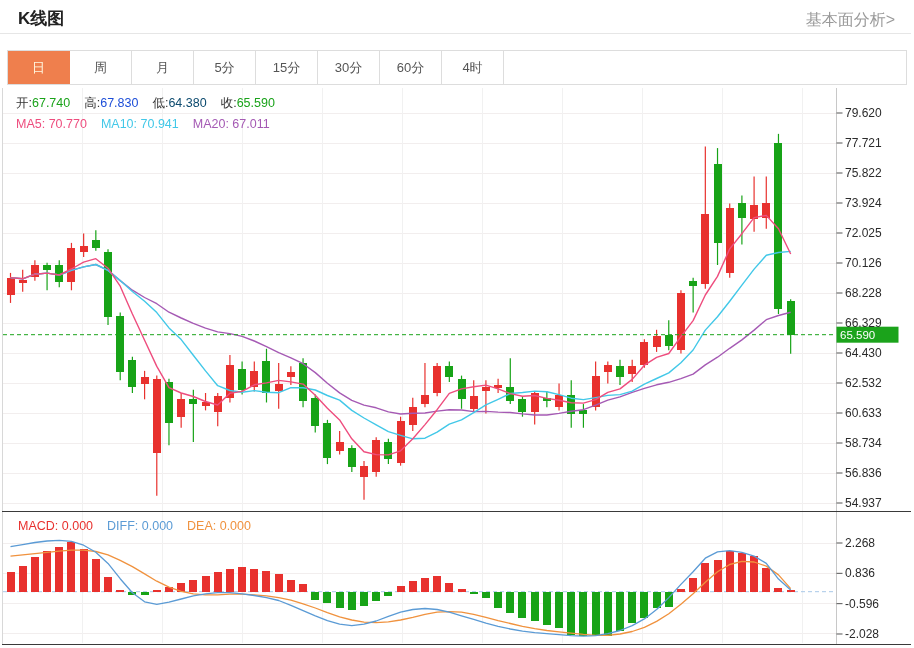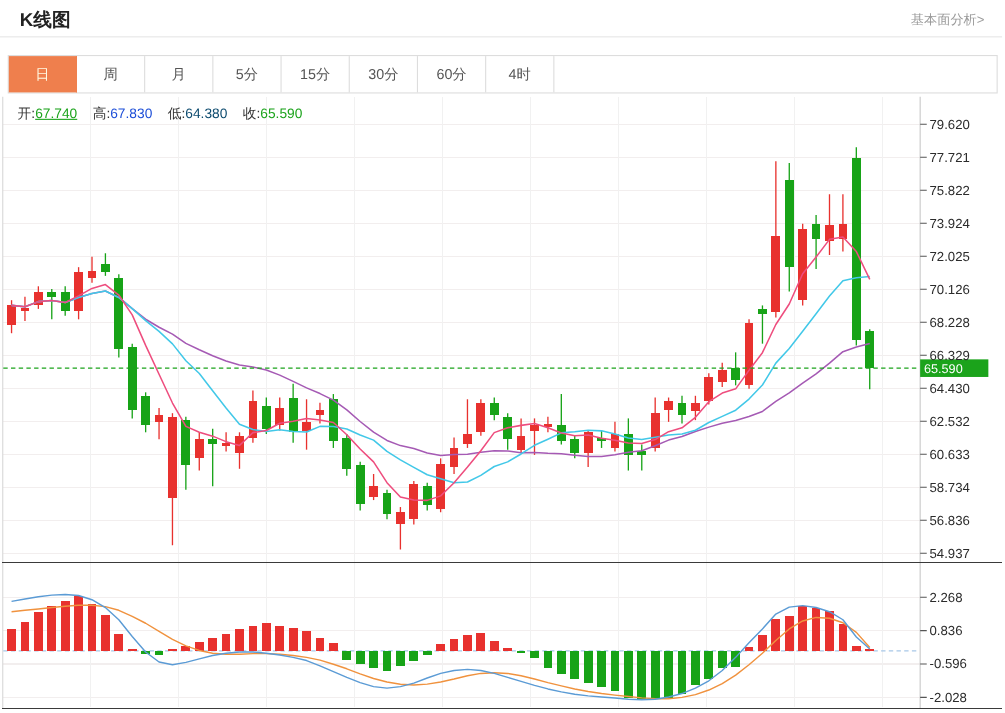--- a/index.html
+++ b/index.html
@@ -1,19 +1,19 @@
 <!DOCTYPE html>
 <html><head>
 <meta charset="utf-8">
 <style>
   html,body{margin:0;padding:0;background:#fff;}
   #app{position:relative;width:911px;height:648px;background:#fff;overflow:hidden;
        font-family:"Liberation Sans","DejaVu Sans",sans-serif;}
   .page-title{position:absolute;left:18px;top:7px;font-size:17px;font-weight:bold;color:#222;}
-  .top-link{position:absolute;right:16px;top:10px;font-size:12px;color:#999;cursor:pointer;text-decoration:none;}
+  .top-link{position:absolute;right:16px;top:10px;font-size:16px;color:#999;cursor:pointer;text-decoration:none;}
   .header-divider{position:absolute;left:0;top:33px;width:914px;height:1px;background:#e6e6e6;}
   .tabbar{position:absolute;left:7px;top:50px;width:898px;height:33px;border:1px solid #ddd;
           display:flex;box-sizing:content-box;background:#fff;}
   .tab{width:61px;height:33px;line-height:33px;text-align:center;font-size:13px;color:#555;
        border-right:1px solid #ddd;cursor:pointer;flex:0 0 auto;}
   .tab.active{background:#ef7f4d;color:#fff8e1;border-right:1px solid #ef7f4d;}
   .tab-spacer{flex:1 1 auto;}
   svg{position:absolute;left:0;top:0;}
   .legend-row{position:absolute;display:flex;gap:14px;font-size:12.5px;white-space:nowrap;z-index:3;}
   .legend-row b{font-weight:normal;}
@@ -336,18 +336,28 @@
         <line x1="836.5" y1="633.99" x2="842.5" y2="633.99" stroke="#555" stroke-width="1"></line>
         <text x="845" y="637.99" font-size="12" font-family="Liberation Sans, sans-serif" fill="#2b2b2b">-2.028</text>
       </g>
       <g>
         <line x1="2" y1="511.5" x2="911" y2="511.5" stroke="#3a3a3a" stroke-width="1.4" shape-rendering="crispEdges"></line>
         <line x1="2" y1="644.2" x2="911" y2="644.2" stroke="#3a3a3a" stroke-width="1.4" shape-rendering="crispEdges"></line>
       </g>
     </svg>
 
   <div class="legend-row" style="left:16px;top:95px;">
-      <span><span style="color: rgb(51, 51, 51);">开:</span><b style="color: rgb(27, 163, 27); text-decoration: underline;">67.740</b></span>
+      <span><span style="color: rgb(51, 51, 51);">开:</span><b style="color: rgb(27, 163, 27);">67.740</b></span>
       <span><span style="color: rgb(51, 51, 51);">高:</span><b style="color: #1d4ed8;">67.830</b></span>
       <span><span style="color: rgb(51, 51, 51);">低:</span><b style="color: #0c4a6e;">64.380</b></span>
       <span><span style="color: rgb(51, 51, 51);">收:</span><b style="color: rgb(27, 163, 27);">65.590</b></span>
     </div>
+  <div class="legend-row" style="left:16px;top:117px;">
+      <span><span style="color: rgb(238, 77, 126);">MA5: </span><b style="color: rgb(238, 77, 126);">70.770</b></span>
+      <span><span style="color: rgb(66, 200, 232);">MA10: </span><b style="color: rgb(66, 200, 232);">70.941</b></span>
+      <span><span style="color: rgb(165, 90, 180);">MA20: </span><b style="color: rgb(165, 90, 180);">67.011</b></span>
+    </div>
+  <div class="legend-row" style="left:18px;top:519px;">
+      <span><span style="color: rgb(232, 49, 46);">MACD: </span><b style="color: rgb(232, 49, 46);">0.000</b></span>
+      <span><span style="color: rgb(91, 155, 213);">DIFF: </span><b style="color: rgb(91, 155, 213);">0.000</b></span>
+      <span><span style="color: rgb(240, 146, 62);">DEA: </span><b style="color: rgb(240, 146, 62);">0.000</b></span>
+    </div>
 </div>
 
 </body></html>

